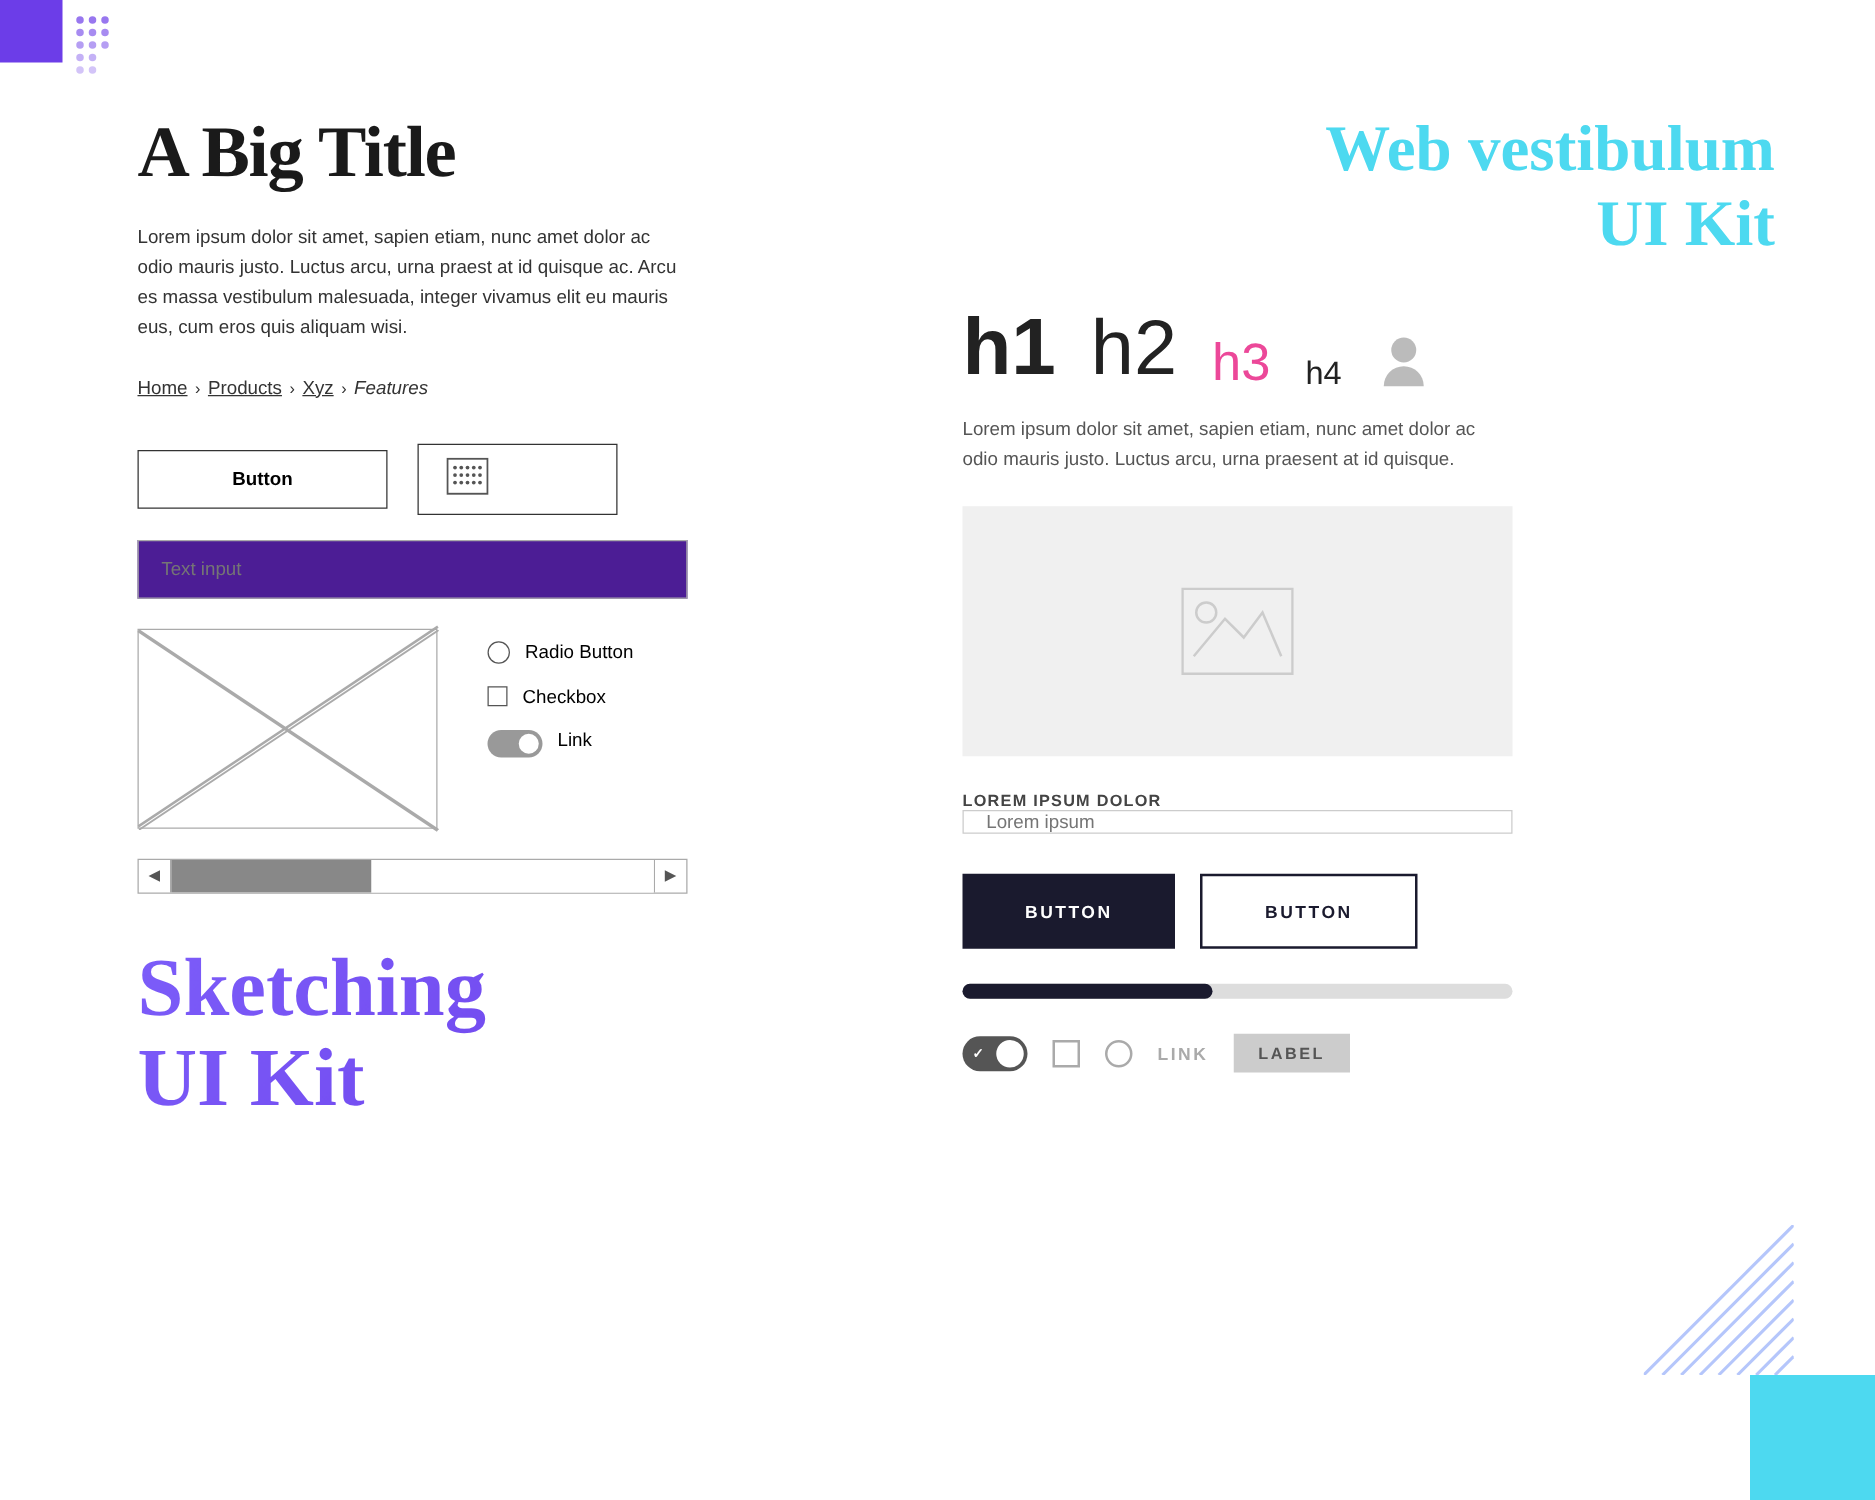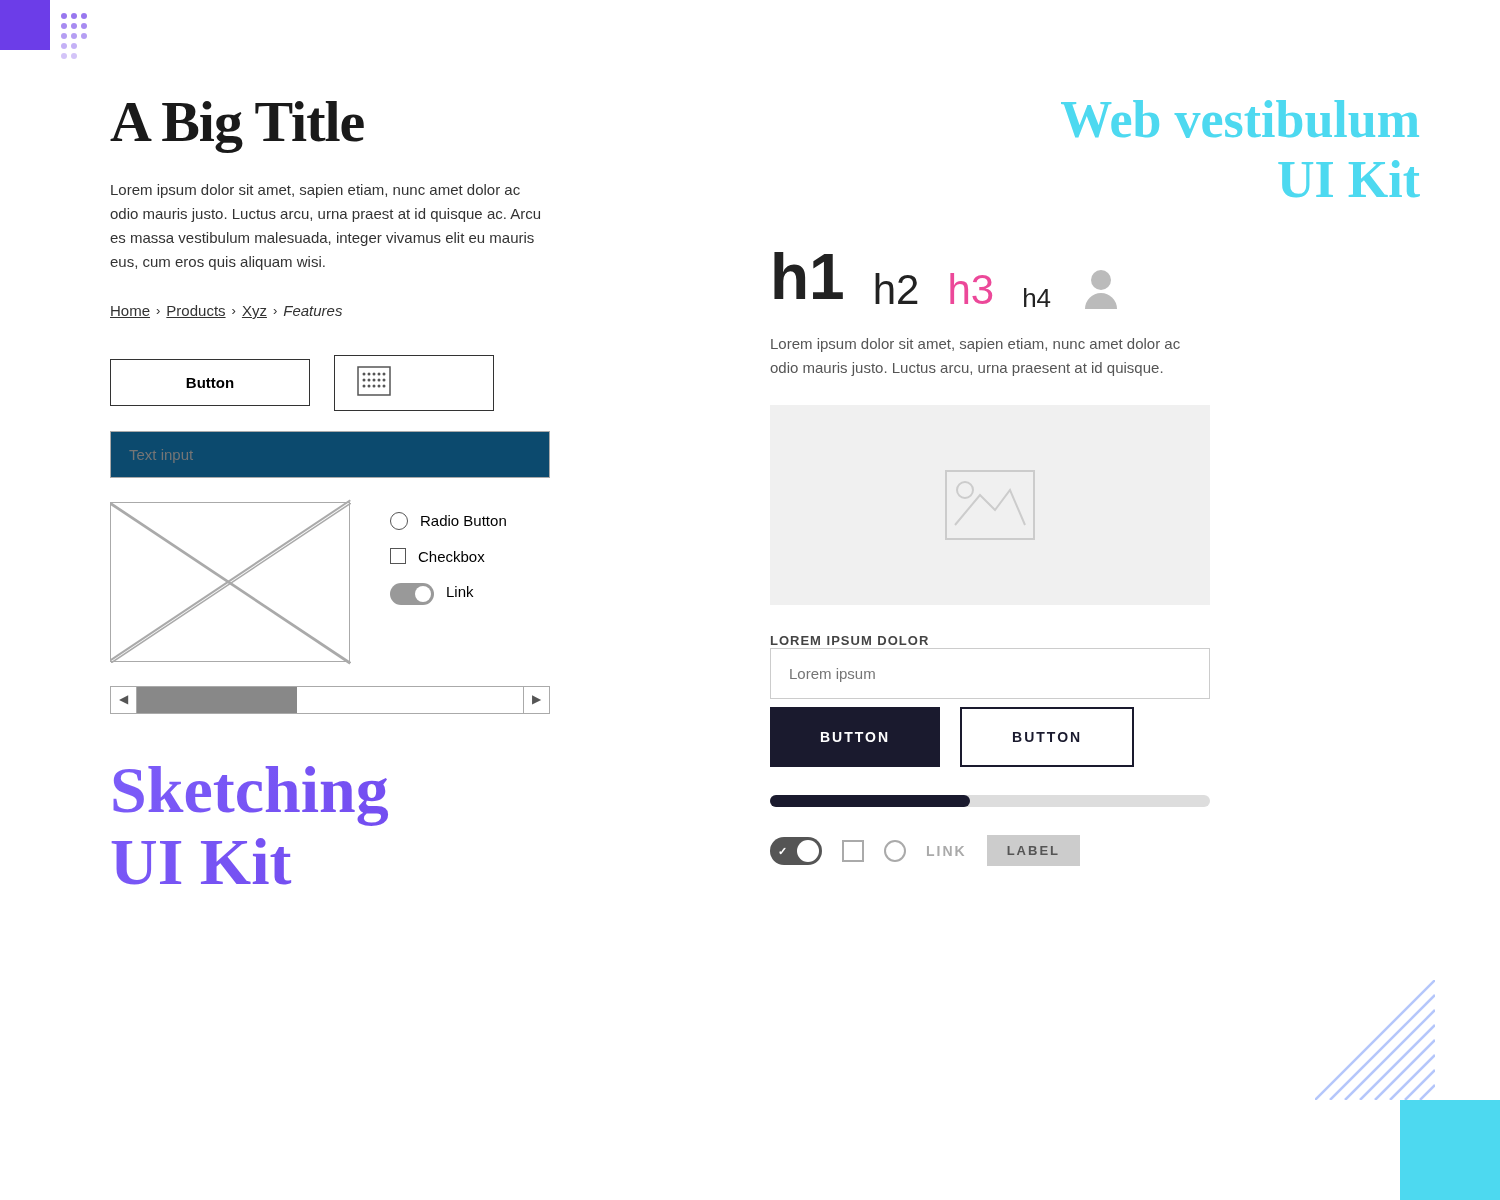--- a/index.html
+++ b/index.html
@@ -111,21 +111,21 @@
       font-size: 15px;
       display: flex;
       align-items: center;
       gap: 8px;
       width: 160px;
     }
 
     
     .wf-text-input {
       border: 1.5px solid #aaa;
-      background: #0c4a6e;
+      background: #4c1d95;
       padding: 14px 18px;
       font-size: 15px;
       font-family: Arial, sans-serif;
       color: #999;
       width: 440px;
       margin-bottom: 24px;
     }
 
     
     .wireframe-row2 {
@@ -277,21 +277,21 @@
     }
 
     
     .typo-row {
       display: flex;
       align-items: flex-end;
       gap: 28px;
       margin-bottom: 18px;
     }
     .typo-h1 { font-size: 64px; font-weight: 700; color: #222; font-family: Arial, sans-serif; }
-    .typo-h2 { font-size: 42px; font-weight: 400; color: #222; font-family: Arial, sans-serif; }
+    .typo-h2 { font-size: 62px; font-weight: 400; color: #222; font-family: Arial, sans-serif; }
     .typo-h3 { font-size: 42px; font-weight: 400; color: #ec4899; font-family: Arial, sans-serif; }
     .typo-h4 { font-size: 26px; font-weight: 400; color: #222; font-family: Arial, sans-serif; }
 
     .avatar-icon {
       width: 44px; height: 44px;
       display: flex;
       flex-direction: column;
       align-items: center;
       gap: 3px;
     }
@@ -334,25 +334,25 @@
       font-weight: 700;
       letter-spacing: 1px;
       color: #444;
       text-transform: uppercase;
     }
 
     .form-input {
       width: 100%;
       max-width: 440px;
       border: 1.5px solid #ccc;
-      padding: 16px 18px;
+      padding: 0 18px;
       font-family: Arial, sans-serif;
       font-size: 15px;
       color: #bbb;
-      margin-bottom: 8px;
+      margin-bottom: 32px;
       background: white;
     }
 
     
     .buttons-row {
       display: flex;
       gap: 20px;
       margin-bottom: 28px;
     }
 

